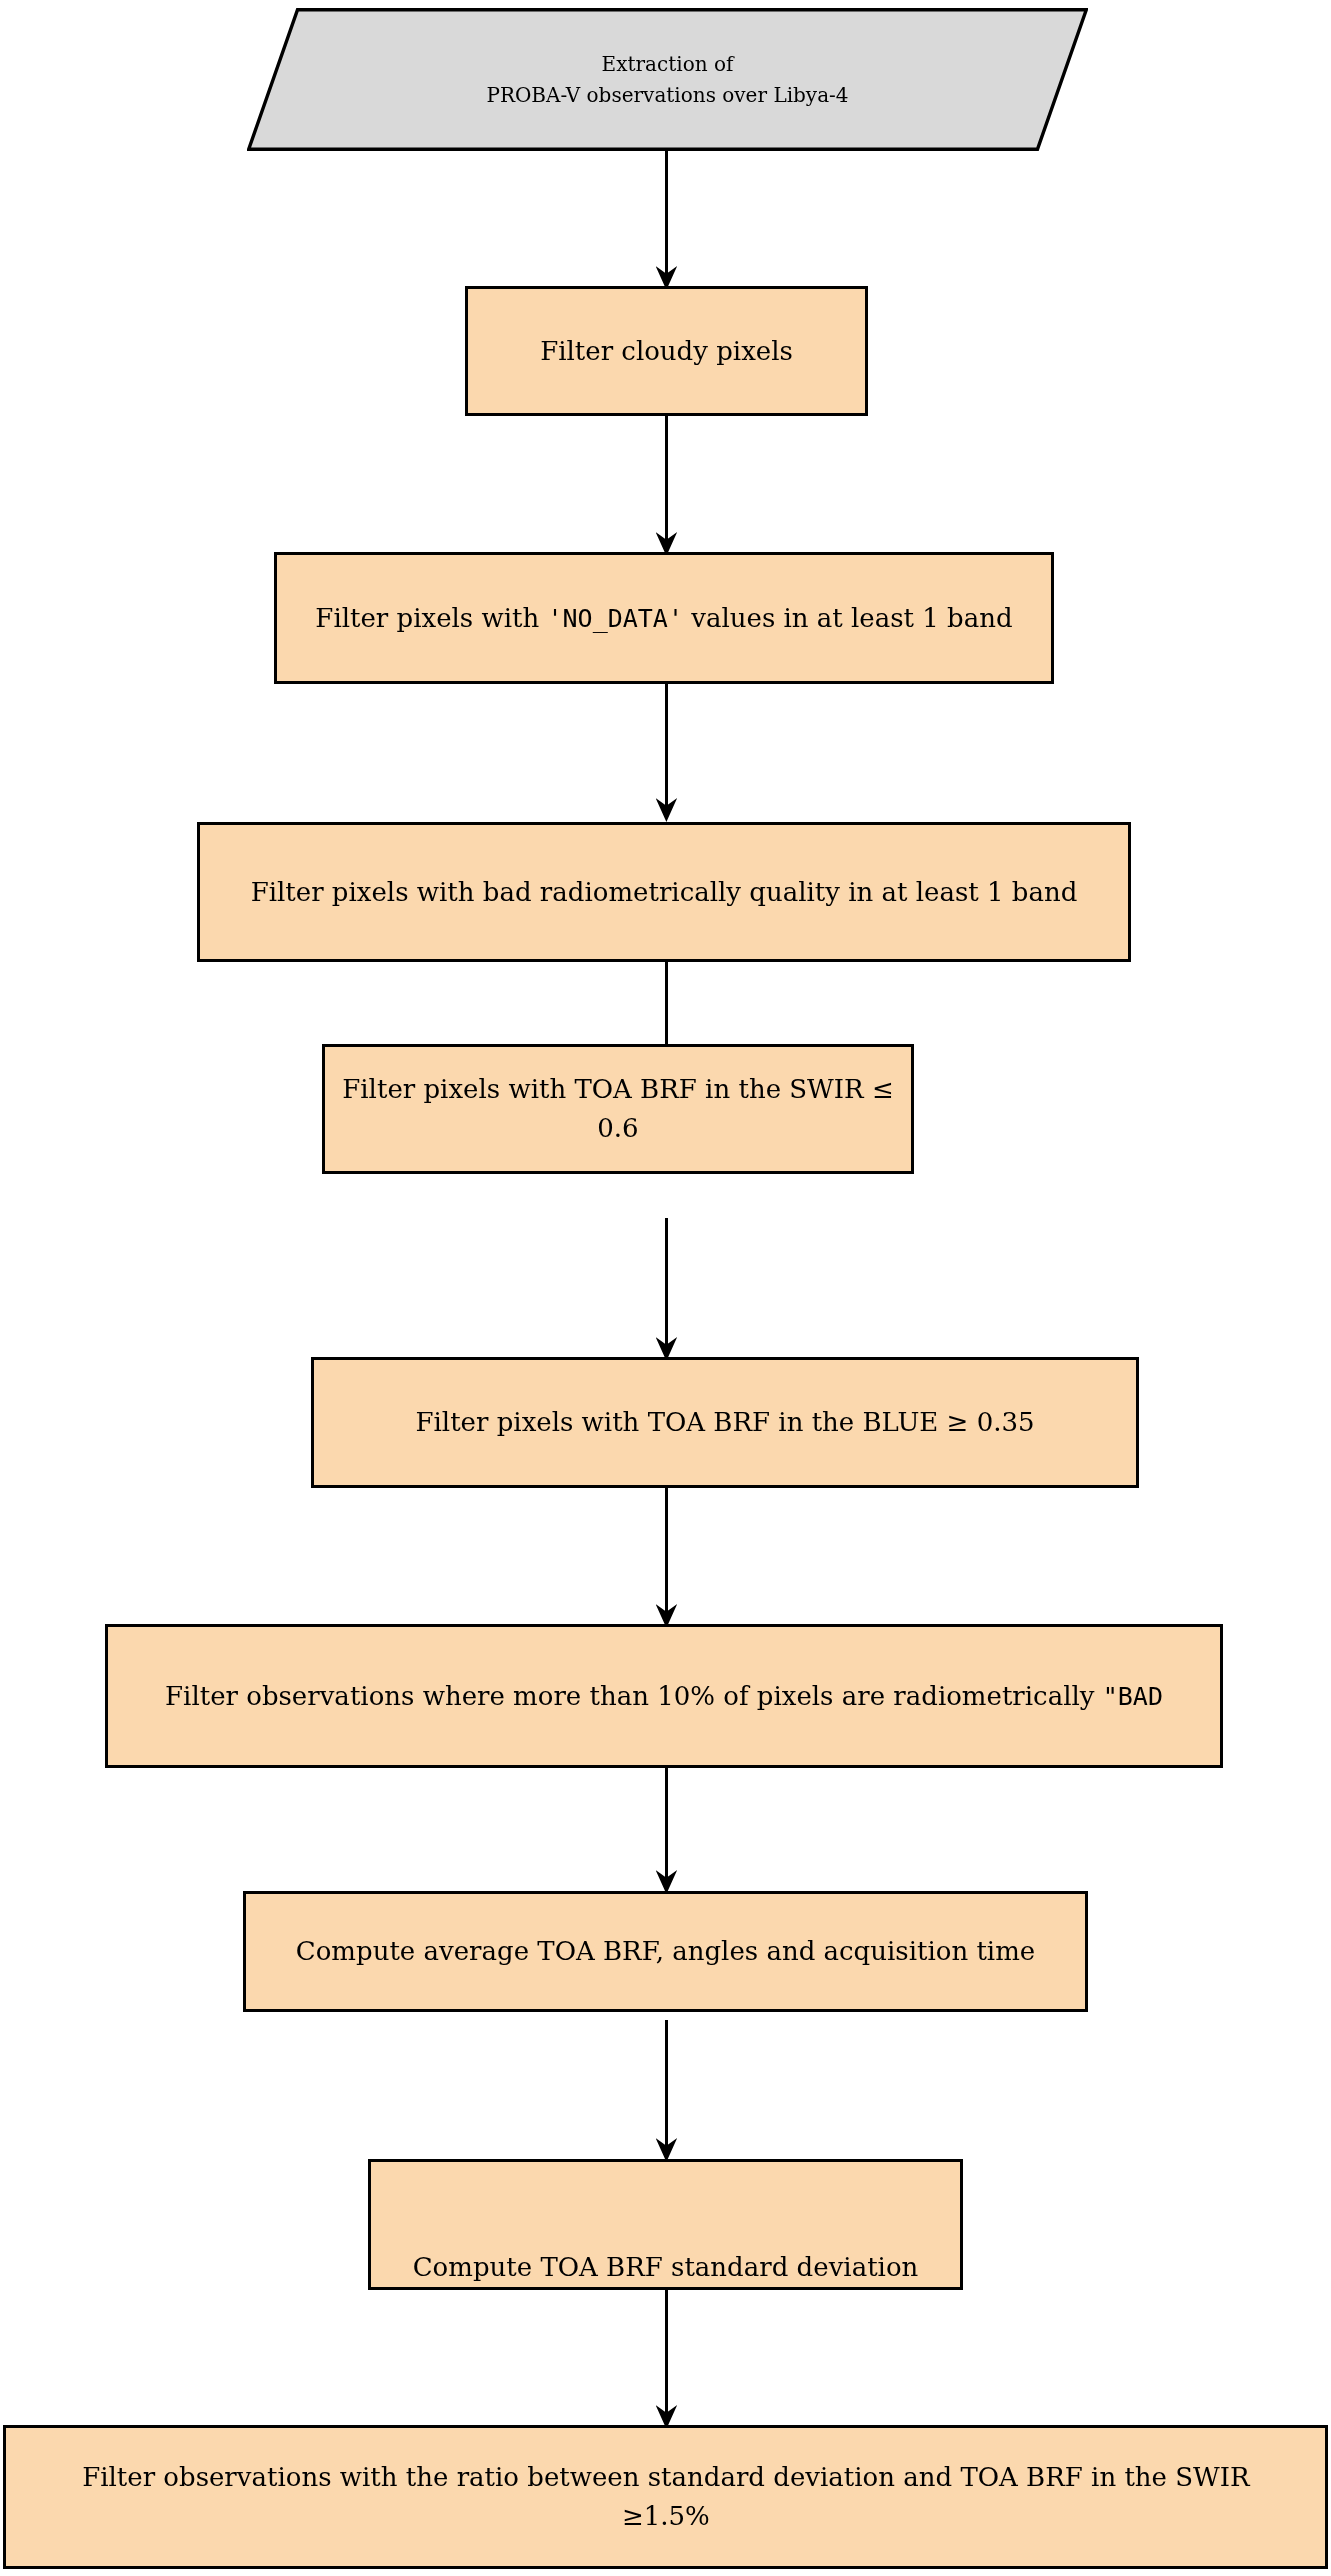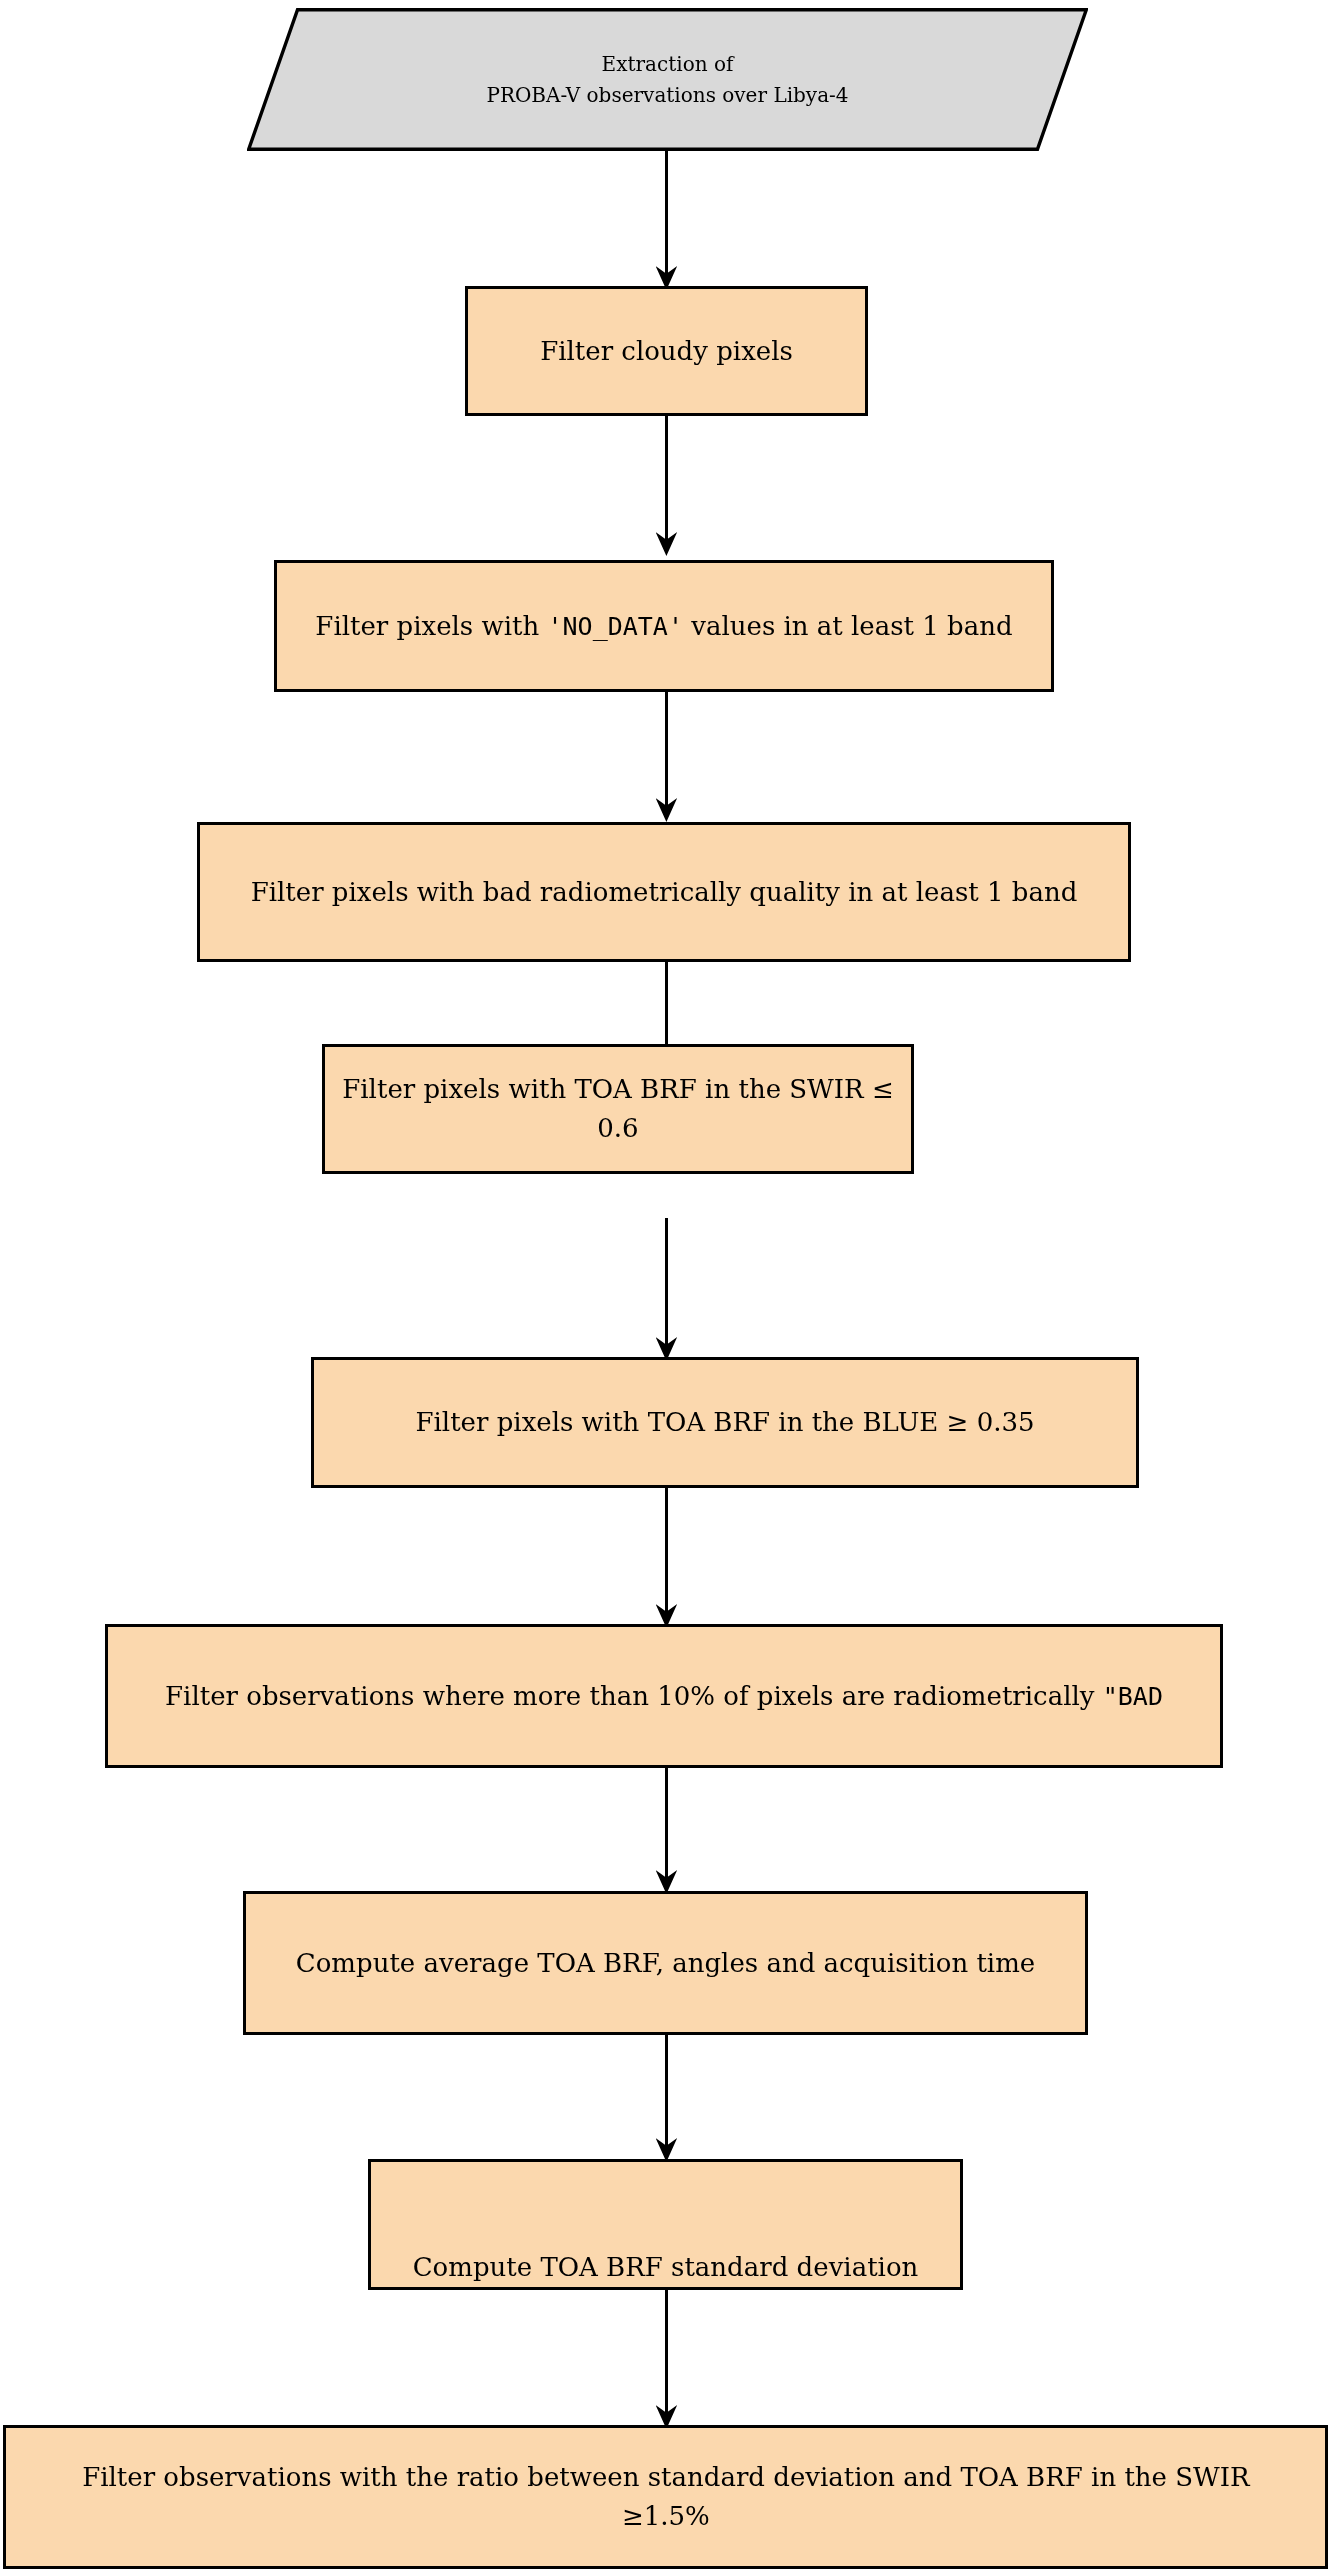--- a/index.html
+++ b/index.html
@@ -27,26 +27,26 @@
     border:3.4px solid var(--border-color);
     box-sizing:border-box;
     display:flex; align-items:center; justify-content:center;
     text-align:center; font-size:26px; line-height:1.5;
     padding:0 15px;
   }
   .node .code{font-family:"DejaVu Sans Mono", monospace; font-size:25px; white-space:pre;}
   .two-line{flex-direction:column;}
 
   .n1{left:465px;  top:286px;  width:403px;  height:130px;}
-  .n2{left:274px;  top:552px;  width:780px; height:132px;margin-top:8px;}
+  .n2{left:274px;  top:552px;  width:780px; height:132px;}
   .n3{left:197px;  top:822px; width:934px; height:140px;}
   .n4{left:322px;  top:1044px; width:592px; height:130px;align-items:center;}
   .n5{left:311px;  top:1357px; width:828px; height:131px;}
   .n6{left:105px;  top:1624px; width:1118px; height:144px;}
-  .n7{left:243px;  top:1891px; width:845px; height:144px;}
+  .n7{left:243px;  top:1891px; width:845px; height:121px;}
   .n8{left:368px;  top:2159px; width:595px; height:131px;align-items:flex-end;}
   .n9{left:3.4px;    top:2425px; width:1325px; height:144px;}
 
   
   .arrow{position:absolute; left:655px; width:23px;}
   .arrow .shaft{
     position:absolute; left:9.7px; top:0; width:3.4px; height:calc(100% - 8px);
     background:var(--border-color);
   }
   .arrow .head{

